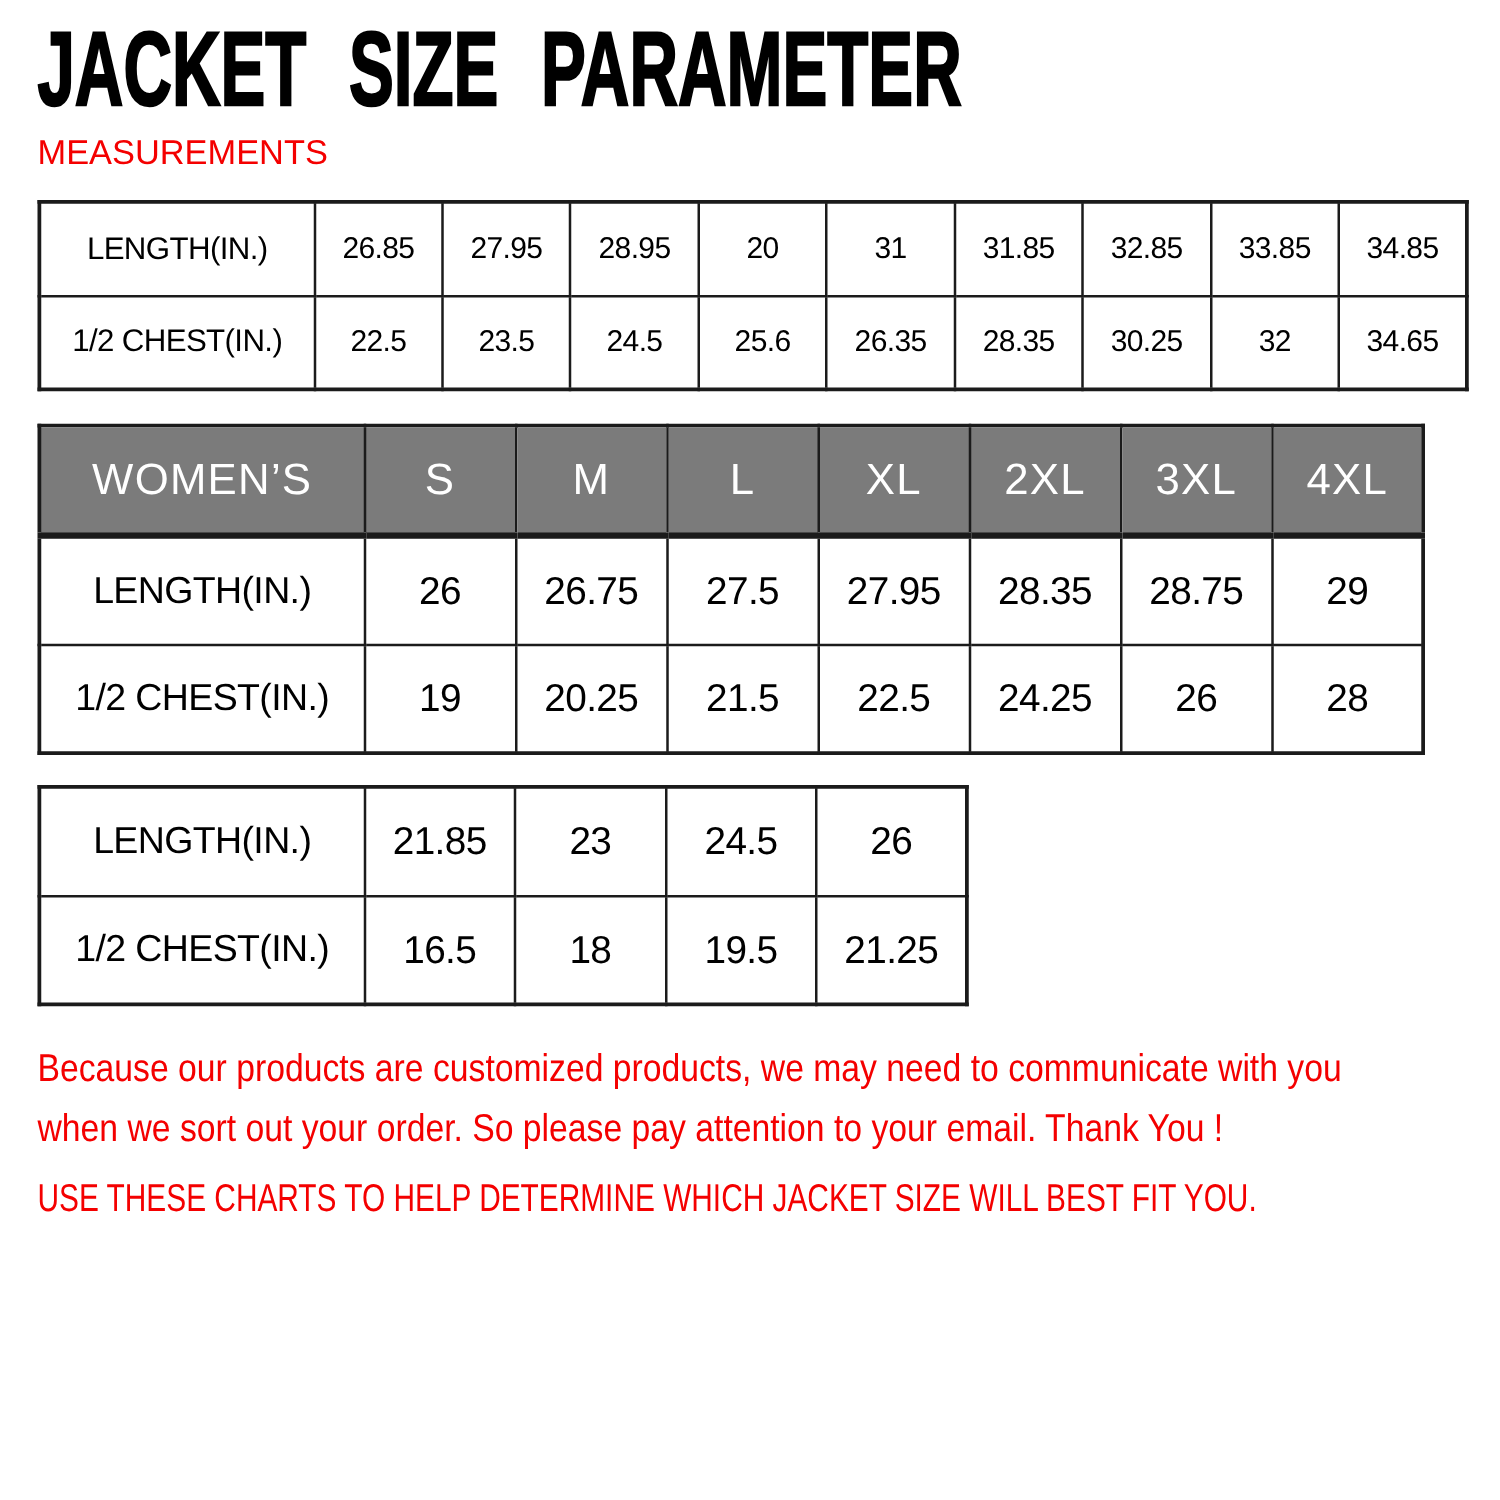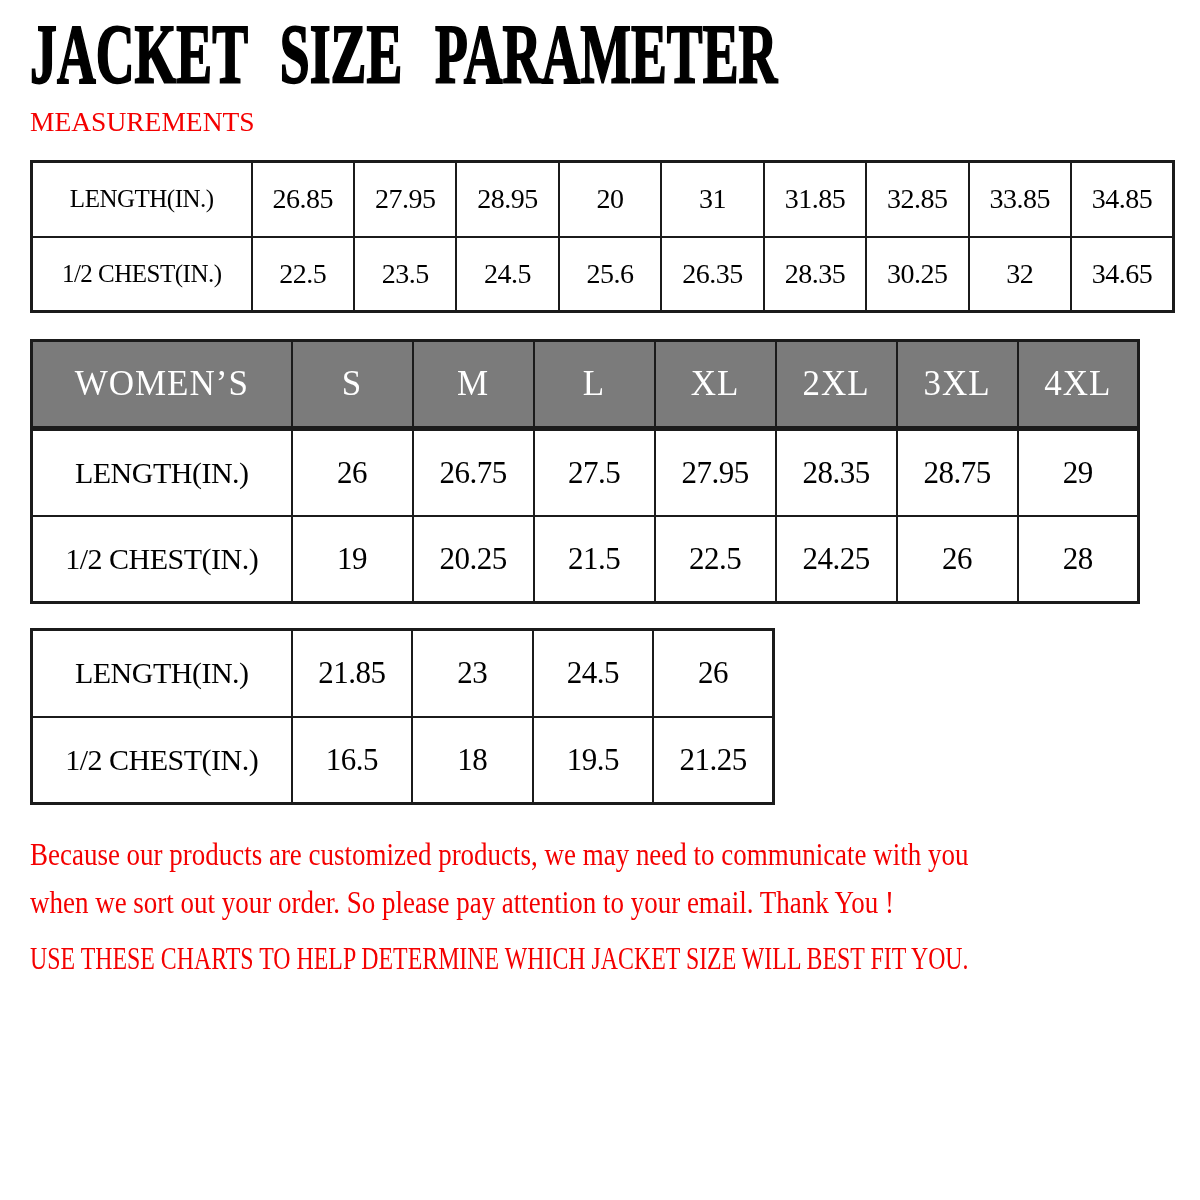--- a/index.html
+++ b/index.html
@@ -8,21 +8,21 @@
     --note-red:#f40000;
     --border:#1b1b1b;
   }
   *{box-sizing:border-box;}
   html,body{margin:0;padding:0;}
   body{
     width:1200px;height:1200px;background:#ffffff;
     font-family:"Liberation Sans", sans-serif;color:#000;
     overflow:hidden;
   }
-  .container{padding:0 25px 0 30px;font-family:Liberation Serif, serif;}
+  .container{padding:0 25px 0 30px;}
 
   
   .page-title{
     margin-top:24px;
     font-size:84px;line-height:62px;font-weight:bold;
     letter-spacing:0px;word-spacing:30px;white-space:nowrap;
     transform:scaleX(0.64);transform-origin:left center;
     -webkit-text-stroke:2px #000;
   }
 
@@ -47,21 +47,21 @@
   }
   td.rowlabel{letter-spacing:0px;}
   table.size-table td{letter-spacing:-0.5px;}
 
   
   table.mens{width:1145px;margin-top:18px;}
   .mens col.label-col{width:220px;}
   .mens tr.head{height:70px;}
   .mens tr.data{height:75px;}
   .mens tr.head th{font-size:31px;}
-  .mens td{font-size:28px;}
+  .mens td{font-size:24px;}
   .mens td.rowlabel{font-size:25px;}
 
   
   table.womens{width:1110px;margin-top:26px;}
   .womens col.label-col{width:260px;}
   .womens tr.head{height:88px;}
   .womens tr.data{height:87px;}
   .womens tr.head th{font-size:35px;}
   .womens td{font-size:31px;}
   .womens td.rowlabel{font-size:30px;}

